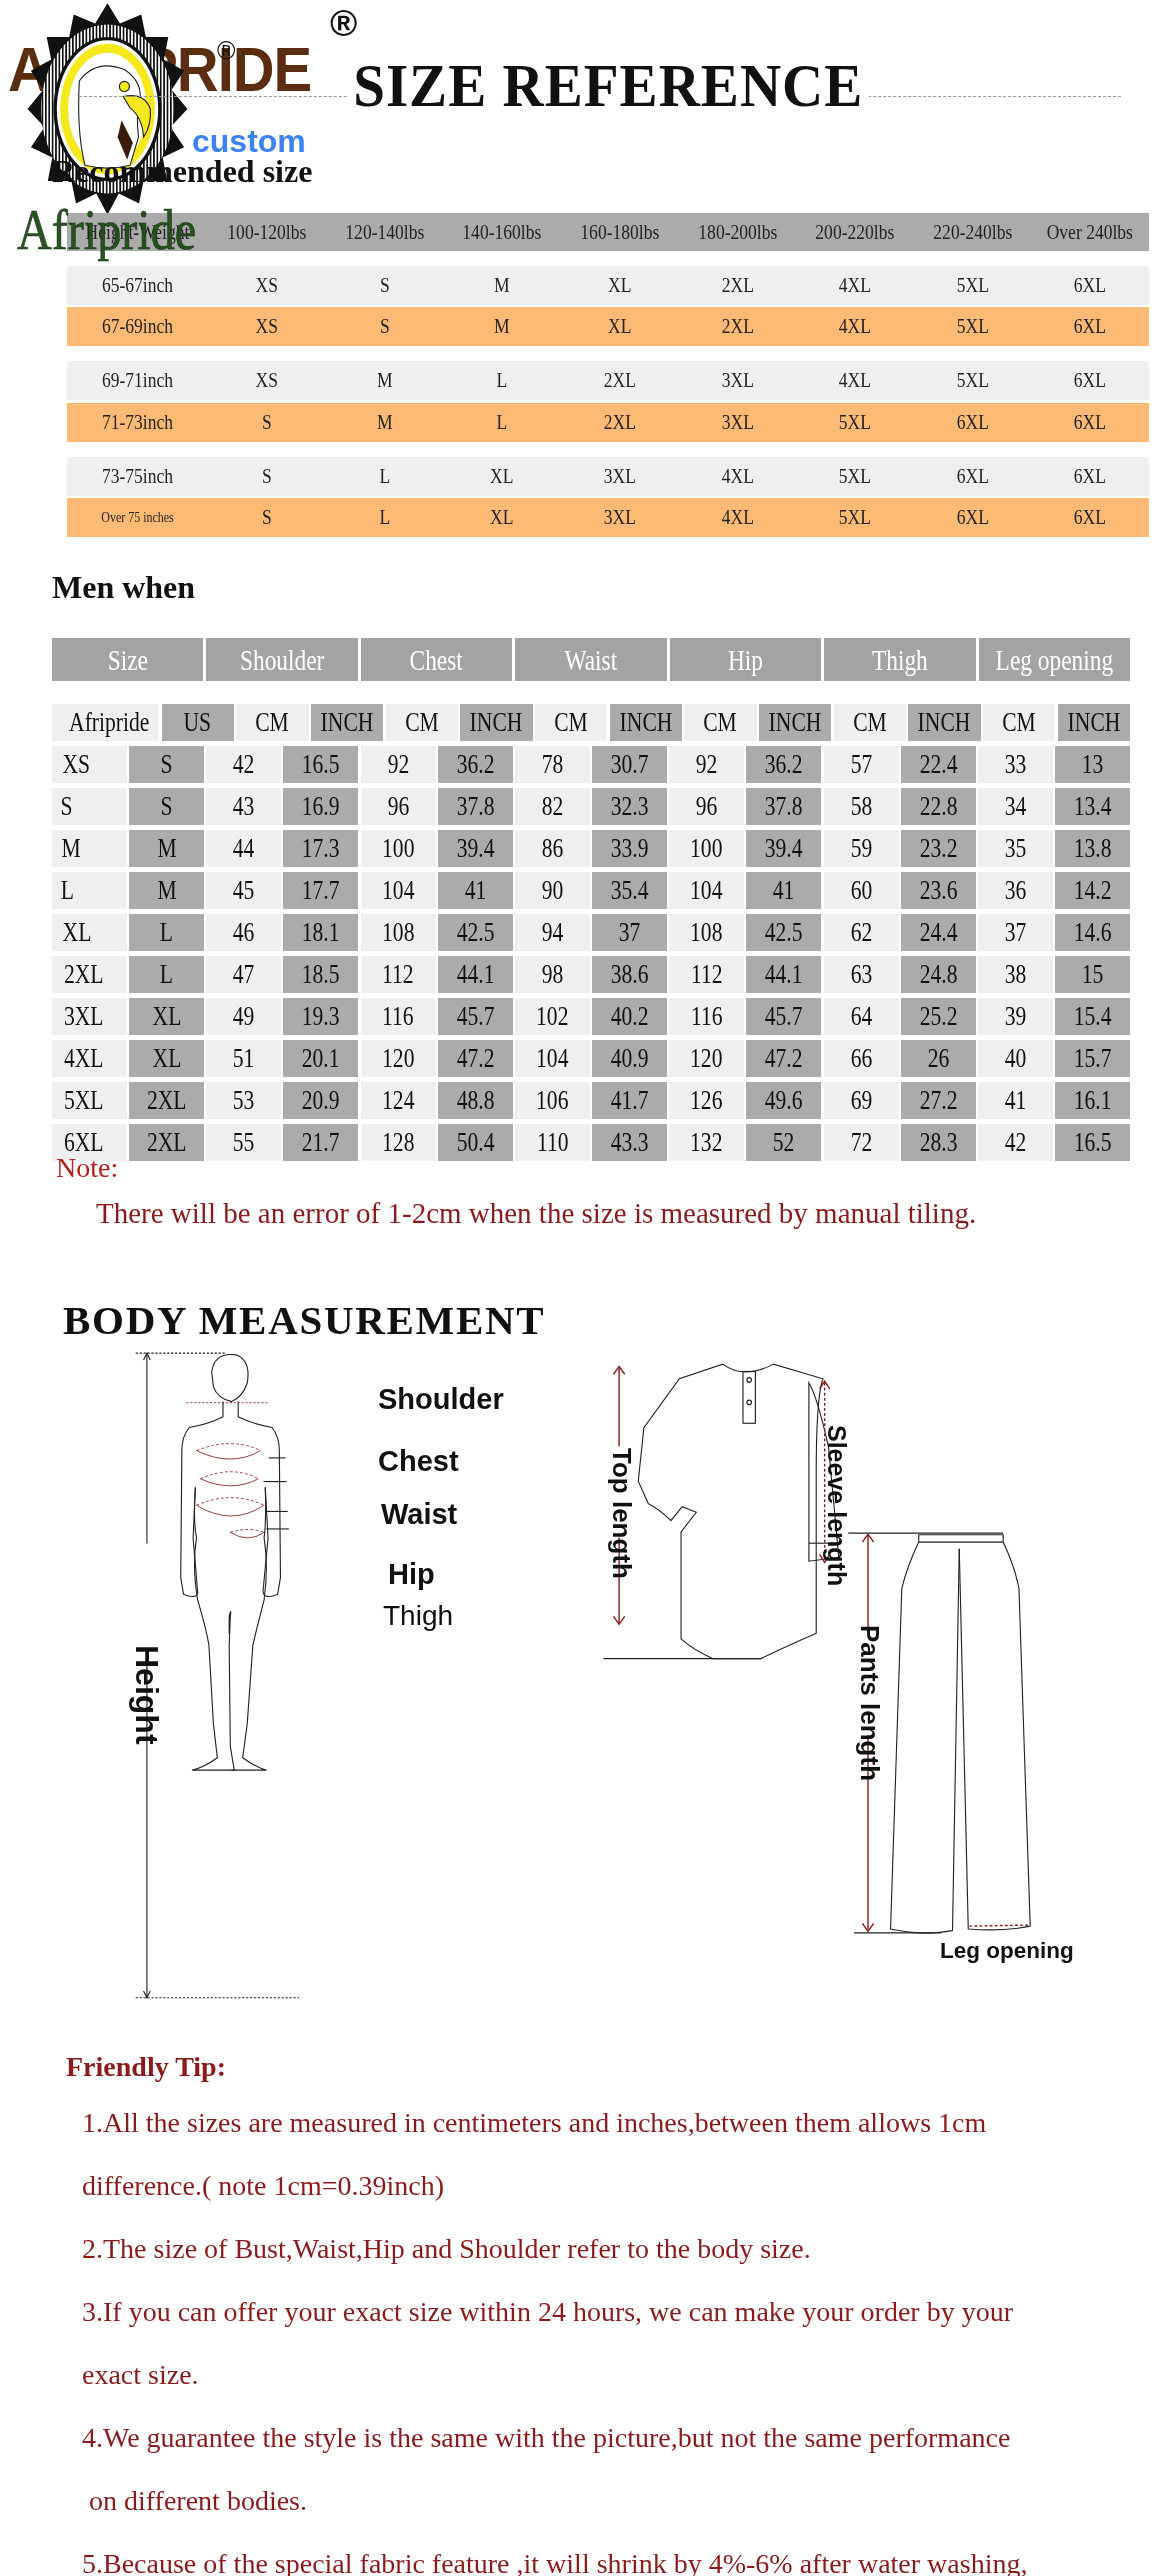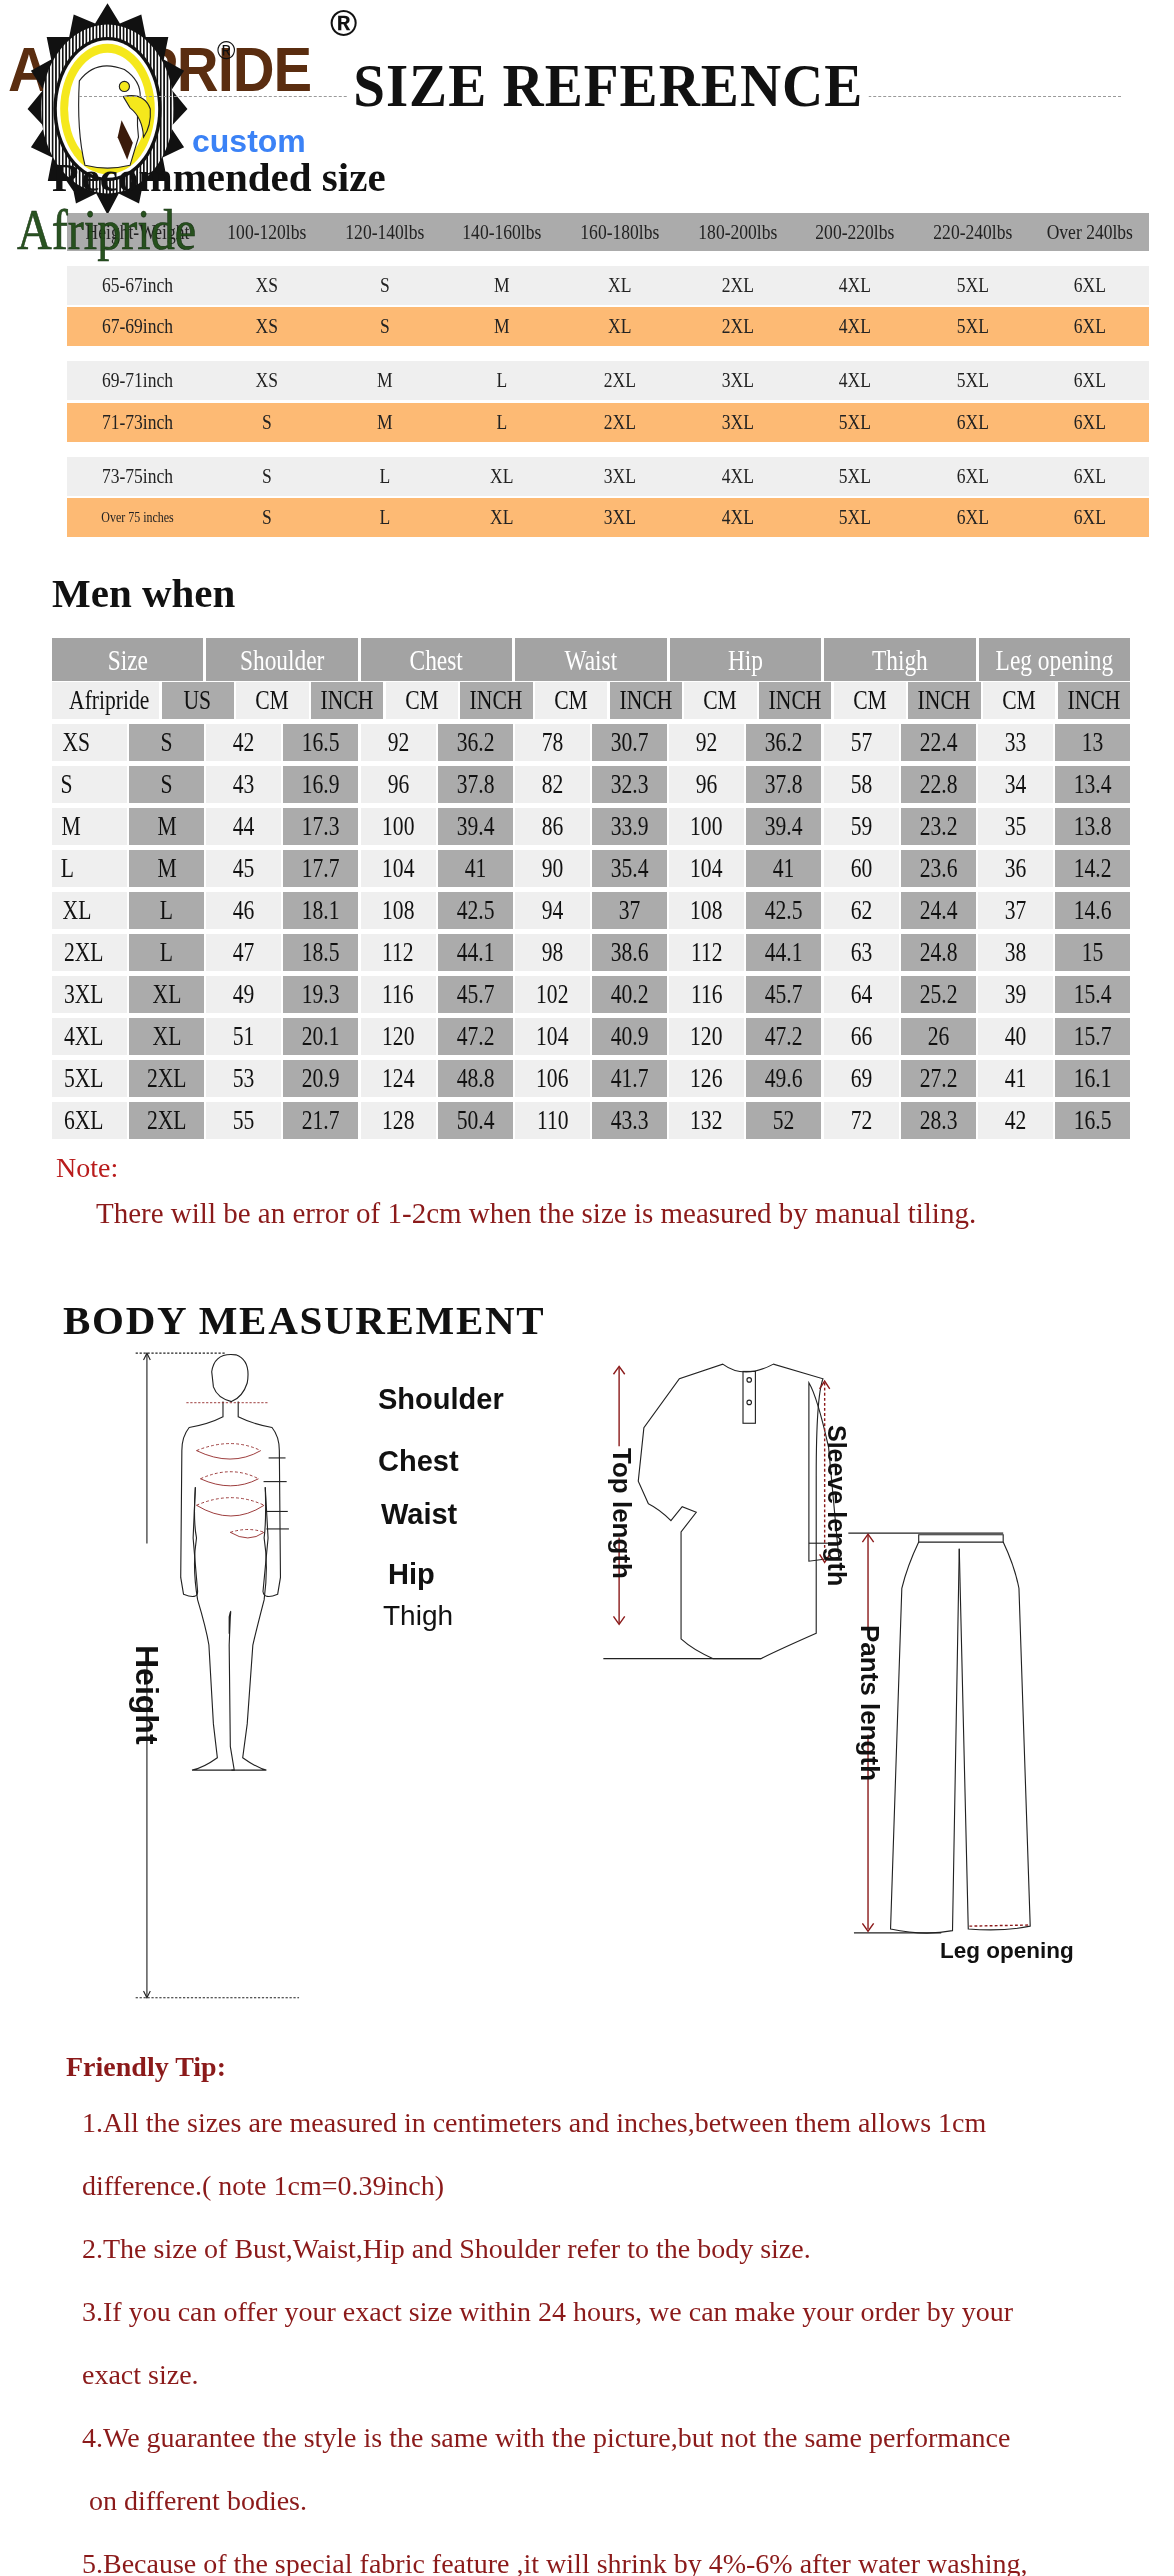--- a/index.html
+++ b/index.html
@@ -8,36 +8,36 @@
   
   #logo{left:0;top:0;width:361px;height:180px;}
   .logo-word{position:absolute;left:8px;top:33px;font-family:"Liberation Sans","DejaVu Sans",sans-serif;font-weight:bold;font-size:63px;color:#5a2d10;letter-spacing:-1.1px;transform:scaleX(0.92);transform-origin:left;}
   .logo-sub{position:absolute;left:192px;top:123px;font-family:"Liberation Sans","DejaVu Sans",sans-serif;font-weight:bold;font-size:32px;color:#3b82f6;}
   .logo-reg1{position:absolute;left:217px;top:36px;font-family:"Liberation Sans",sans-serif;font-size:25px;color:#111;}
   .logo-reg2{position:absolute;left:330px;top:3.4px;font-family:"Liberation Sans",sans-serif;font-size:37px;font-weight:bold;color:#111;}
   .badge{position:absolute;left:22.5px;top:2.3px;width:169px;height:214px;}
   
   #title-rule{left:79px;top:96px;width:1042px;height:0;border-top:1.7px dashed #9a9a9a;}
   #page-title{left:348px;top:50px;font-size:62px;font-weight:bold;letter-spacing:1.1px;background:#fff;padding:0 5.6px;transform:scaleX(0.92);transform-origin:left;color:#111;}
-  .section-h{font-size:41px;font-weight:bold;color:#111;}
+  .section-h{font-size:32px;font-weight:bold;color:#111;}
   #rec-title{left:52px;top:153px;}
   #watermark{left:17px;top:198px;font-size:56px;color:#214d18;font-weight:normal;-webkit-text-stroke:0.6px #0d2a09;transform:scaleX(0.86);transform-origin:left;z-index:5;opacity:.96;}
   
   #rec-table{left:50px;top:213px;width:1082px;padding-left:17px;}
   .rt-row{display:grid;grid-template-columns:141px repeat(8,1fr);height:39px;align-items:center;margin-bottom:2.3px;}
   .rt-row.h{background:#ababab;height:38px;}
   .rt-row.light{background:#efefef;margin-top:15px;}
   .rt-row.dark{background:#fdba74;}
   .rt-cell{text-align:center;font-size:21.4px;color:#222;transform:scaleX(0.82);}
   .rt-cell.first{font-size:21.4px;}
   .rt-cell.small{font-size:14.6px;}
   
   #men-title{left:52px;top:569px;}
   #men-table{left:52px;top:638px;width:1078px;}
-  .mh{display:grid;grid-template-columns:repeat(7,1fr);column-gap:3.4px;height:43px;margin-bottom:1px;}
+  .mh{display:grid;grid-template-columns:repeat(7,1fr);column-gap:3.4px;height:43px;margin-bottom:23px;}
   .mh div{background:#a3a3a3;color:#fff;text-align:center;font-size:30px;line-height:43px;transform-origin:center;}
   .mh div span{display:inline-block;transform:scaleX(0.78);}
   .mr{display:grid;grid-template-columns:repeat(14,1fr);column-gap:2.3px;height:37px;margin-bottom:5px;}
   .mr div{display:flex;align-items:center;justify-content:center;font-size:27px;color:#111;background:#efefef;}
   .mr div:nth-child(even){background:#ababab;}
   .mr div span{display:inline-block;transform:scaleX(0.8);}
   .mr div.left{justify-content:flex-start;padding-left:6.8px;}
   
   #note-label{left:56px;top:1152px;font-size:28px;color:#b91c1c;}
   #note-text{left:96px;top:1197px;font-size:29px;color:#8b1a1a;}

